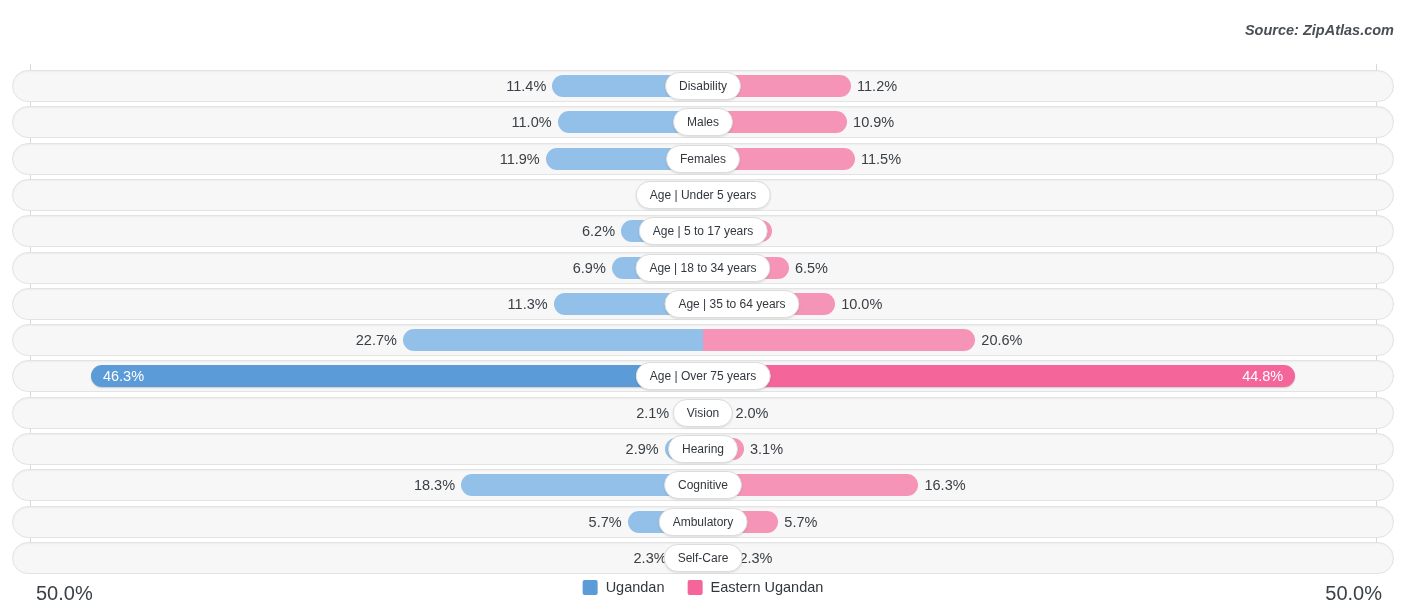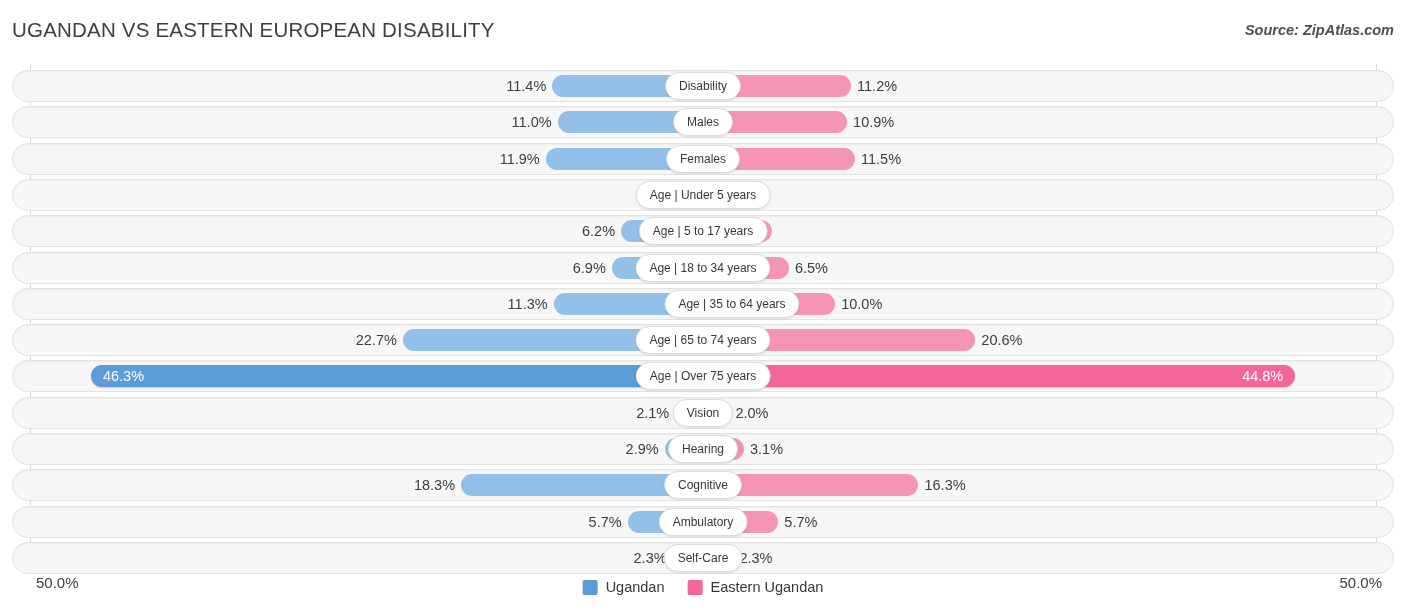--- a/index.html
+++ b/index.html
@@ -113,22 +113,22 @@
   }
 
   
   #footer {
     position: absolute;
     left: 0; top: 574px;
     width: 1406px; height: 38px;
   }
   .axis-label {
     position: absolute;
-    top: 0;
-    font-size: 15px;
+    top: 8px;
+    font-size: 20px;
     color: #3b4046;
     white-space: nowrap;
   }
   #axis-left  { left: 36px; }
   #axis-right { right: 24px; }
 
   #legend {
     position: absolute;
     left: 50%;
     top: 5px;
@@ -152,21 +152,20 @@
     font-size: 14.5px;
     color: #33383e;
   }
 </style>
 </head>
 <body>
 
 <div id="page">
 
   <div id="header">
-    <div id="title">UGANDAN VS EASTERN EUROPEAN DISABILITY</div>
     <div id="source">Source: ZipAtlas.com</div>
   </div>
 
   <div id="plot">
     <div class="gridline" id="grid-left"></div>
     <div class="gridline" id="grid-right"></div>
     <div id="rows">
         <div class="row" style="top: 6px;">
           <div class="track"></div>
           <div class="bar bar-left" style="left: 540.292px; width: 150.708px; background: rgb(147, 192, 232);"></div>
@@ -222,21 +221,20 @@
           <div class="val val-left" style="right: 846.386px;">11.3%</div>
           <div class="val val-right" style="left: 829.2px;">10.0%</div>
           <div class="cat-pill" style="left: 720px;">Age | 35 to 64 years</div>
         </div>
         <div class="row" style="top: 260.1px;">
           <div class="track"></div>
           <div class="bar bar-left" style="left: 390.906px; width: 300.094px; background: rgb(147, 192, 232);"></div>
           <div class="bar bar-right" style="left: 691px; width: 272.332px; background: rgb(245, 148, 182);"></div>
           <div class="val val-left" style="right: 997.094px;">22.7%</div>
           <div class="val val-right" style="left: 969.332px;">20.6%</div>
-          <div class="cat-pill" style="left: 691px;">Age | 65 to 74 years</div>
         </div>
         <div class="row" style="top: 296.4px;">
           <div class="track"></div>
           <div class="bar bar-left bar-shadow" style="left: 78.914px; width: 612.086px; background: rgb(91, 155, 216);"></div>
           <div class="bar bar-right bar-shadow" style="left: 691px; width: 592.256px; background: rgb(244, 101, 154);"></div>
           <div class="val val-left val-inside" style="left: 90.914px; text-align: right;">46.3%</div>
           <div class="val val-right val-inside" style="left: 1221.26px; text-align: right; width: 50px;">44.8%</div>
           <div class="cat-pill" style="left: 691px;">Age | Over 75 years</div>
         </div>
         <div class="row" style="top: 332.7px;">

